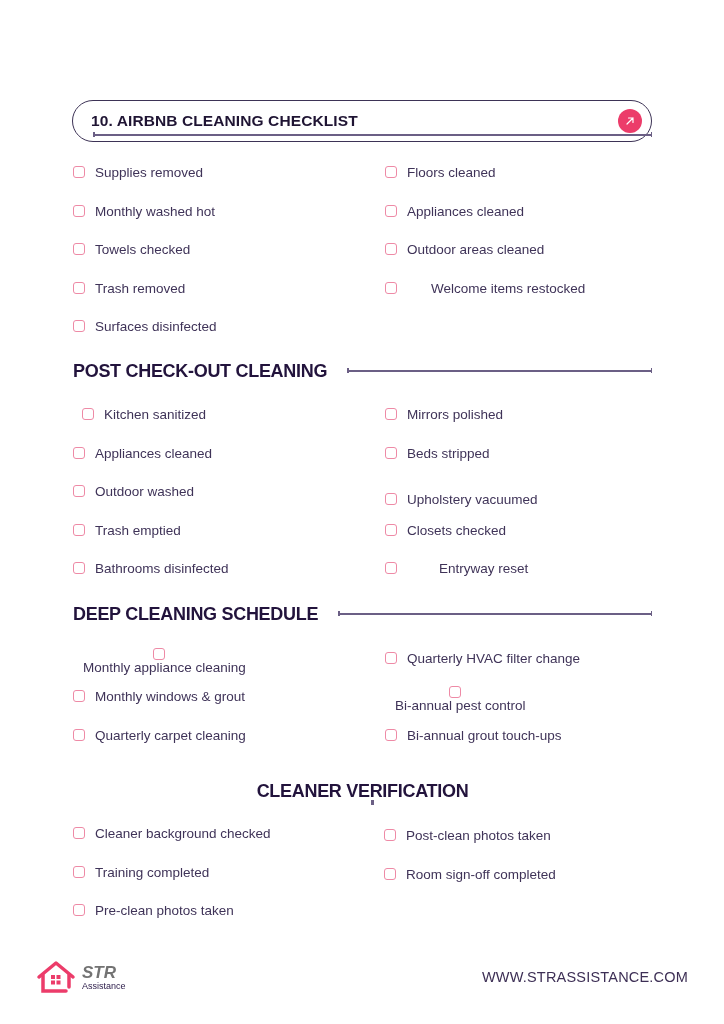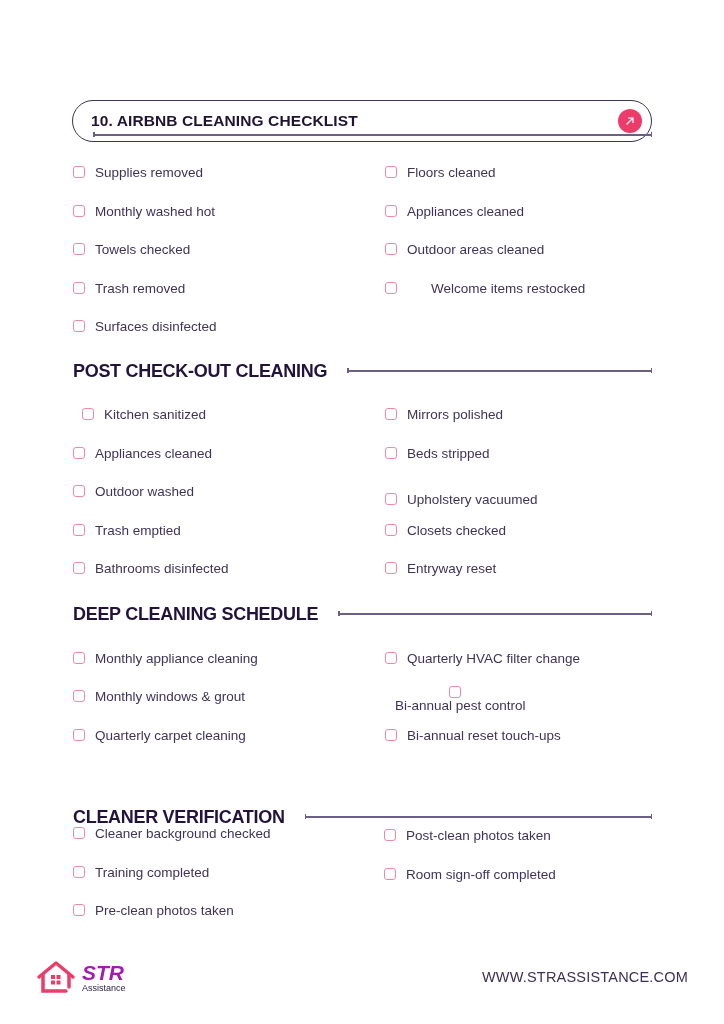--- a/index.html
+++ b/index.html
@@ -79,21 +79,21 @@
       color: #3f3358;
       white-space: nowrap;
     }
     .footer-logo {
       position: absolute; left: 36px; top: 960px;
       display: flex; align-items: center;
     }
     .logo-text { margin-left: 6px; line-height: 1; }
     .logo-str {
       font-weight: 700; font-style: italic;
-      font-size: 21px; color: #a21caf; display: block;
+      font-size: 17px; color: #737373; display: block;
     }
     .logo-sub { font-size: 9px; color: #2a1a48; display: block; margin-top: 1px; }
     .footer-url {
       position: absolute; right: 36px; top: 969px;
       font-size: 14.5px; color: #3d2f55; letter-spacing: 0.2px;
     }
   </style>
 </head>
 <body>
 
@@ -179,30 +179,30 @@
     <span class="item-label">Beds stripped</span>
   </div>
 <div class="item" style="left:385px;top:481px;margin-top:8px;">
     <span class="cb"></span>
     <span class="item-label">Upholstery vacuumed</span>
   </div>
 <div class="item" style="left:385px;top:520px;">
     <span class="cb"></span>
     <span class="item-label">Closets checked</span>
   </div>
-<div class="item" style="left:385px;top:558px;">
+<div class="item" style="left:385px;top:558px;gap:32px;">
     <span class="cb"></span>
     <span class="item-label">Entryway reset</span>
   </div>
 
 <div class="section-head" style="top:602px;">
   <span class="section-title">DEEP CLEANING SCHEDULE</span>
   <span class="section-line"></span>
 </div>
-<div class="item" style="left:73px;top:648px;">
+<div class="item" style="left:73px;top:648px;flex-direction:column;">
     <span class="cb"></span>
     <span class="item-label">Monthly appliance cleaning</span>
   </div>
 <div class="item" style="left:73px;top:686px;">
     <span class="cb"></span>
     <span class="item-label">Monthly windows &amp; grout</span>
   </div>
 <div class="item" style="left:73px;top:725px;">
     <span class="cb"></span>
     <span class="item-label">Quarterly carpet cleaning</span>
@@ -210,24 +210,24 @@
 <div class="item" style="left:385px;top:648px;">
     <span class="cb"></span>
     <span class="item-label">Quarterly HVAC filter change</span>
   </div>
 <div class="item" style="left:385px;top:686px;flex-direction:column;">
     <span class="cb"></span>
     <span class="item-label">Bi-annual pest control</span>
   </div>
 <div class="item" style="left:385px;top:725px;">
     <span class="cb"></span>
-    <span class="item-label">Bi-annual reset touch-ups</span>
-  </div>
-
-<div class="section-head" style="top:805px;">
+    <span class="item-label">Bi-annual grout touch-ups</span>
+  </div>
+
+<div class="section-head" style="top:781px;flex-direction:column;">
   <span class="section-title">CLEANER VERIFICATION</span>
   <span class="section-line"></span>
 </div>
 <div class="item" style="left:73px;top:823px;">
     <span class="cb"></span>
     <span class="item-label">Cleaner background checked</span>
   </div>
 <div class="item" style="left:73px;top:862px;">
     <span class="cb"></span>
     <span class="item-label">Training completed</span>

